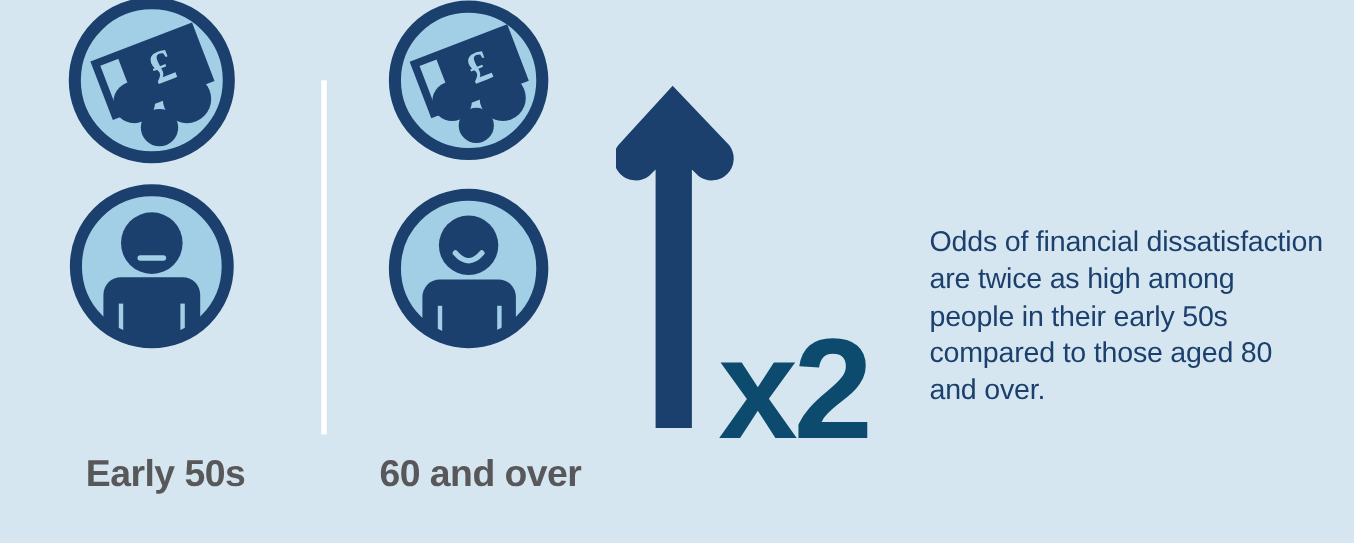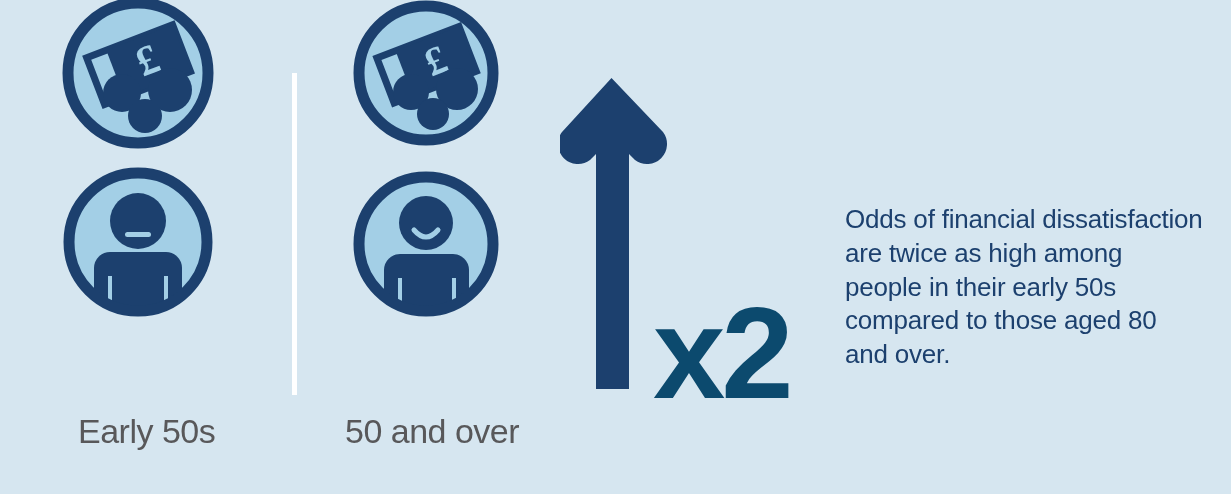--- a/index.html
+++ b/index.html
@@ -36,21 +36,21 @@
   }
 
   .icon-circle { display: block; }
 
   .group-label {
     position: absolute;
     left: 0;
     top: 412px;
     width: 240px;
     font-size: 34px;
-    font-weight: normal;
+    font-weight: bold;
     color: #58585a;
     letter-spacing: -0.5px;
     white-space: nowrap;
   }
   #group-early50s .group-label { left: 18px; }
   #group-80over   .group-label { left: -7px; }
 
   
   #divider {
     position: absolute;
@@ -169,21 +169,21 @@
           <rect x="32" y="86" width="85" height="78" rx="16" fill="#1c406e"></rect>
           <rect x="46" y="110" width="4" height="54" fill="#a3cfe6"></rect>
           <rect x="100" y="110" width="4" height="54" fill="#a3cfe6"></rect>
           <circle cx="74" cy="55" r="27" fill="#1c406e"></circle>
           <path d="M 62 62 Q 74 76 86 62" fill="none" stroke="#a3cfe6" stroke-width="5" stroke-linecap="round"></path>
         </g>
         <circle cx="74" cy="76" r="67" fill="none" stroke="#1c406e" stroke-width="11"></circle>
       </svg>
     </div>
 
-    <div class="group-label">50 and over</div>
+    <div class="group-label">60 and over</div>
   </div>
 
   <div id="arrow-block">
 
     <svg id="up-arrow" width="115" height="325" viewBox="0 0 115 325">
       <path d="M 51.5 8
                L 103 62
                A 20 20 0 0 1 75 90
                L 69 84
                L 69 319

